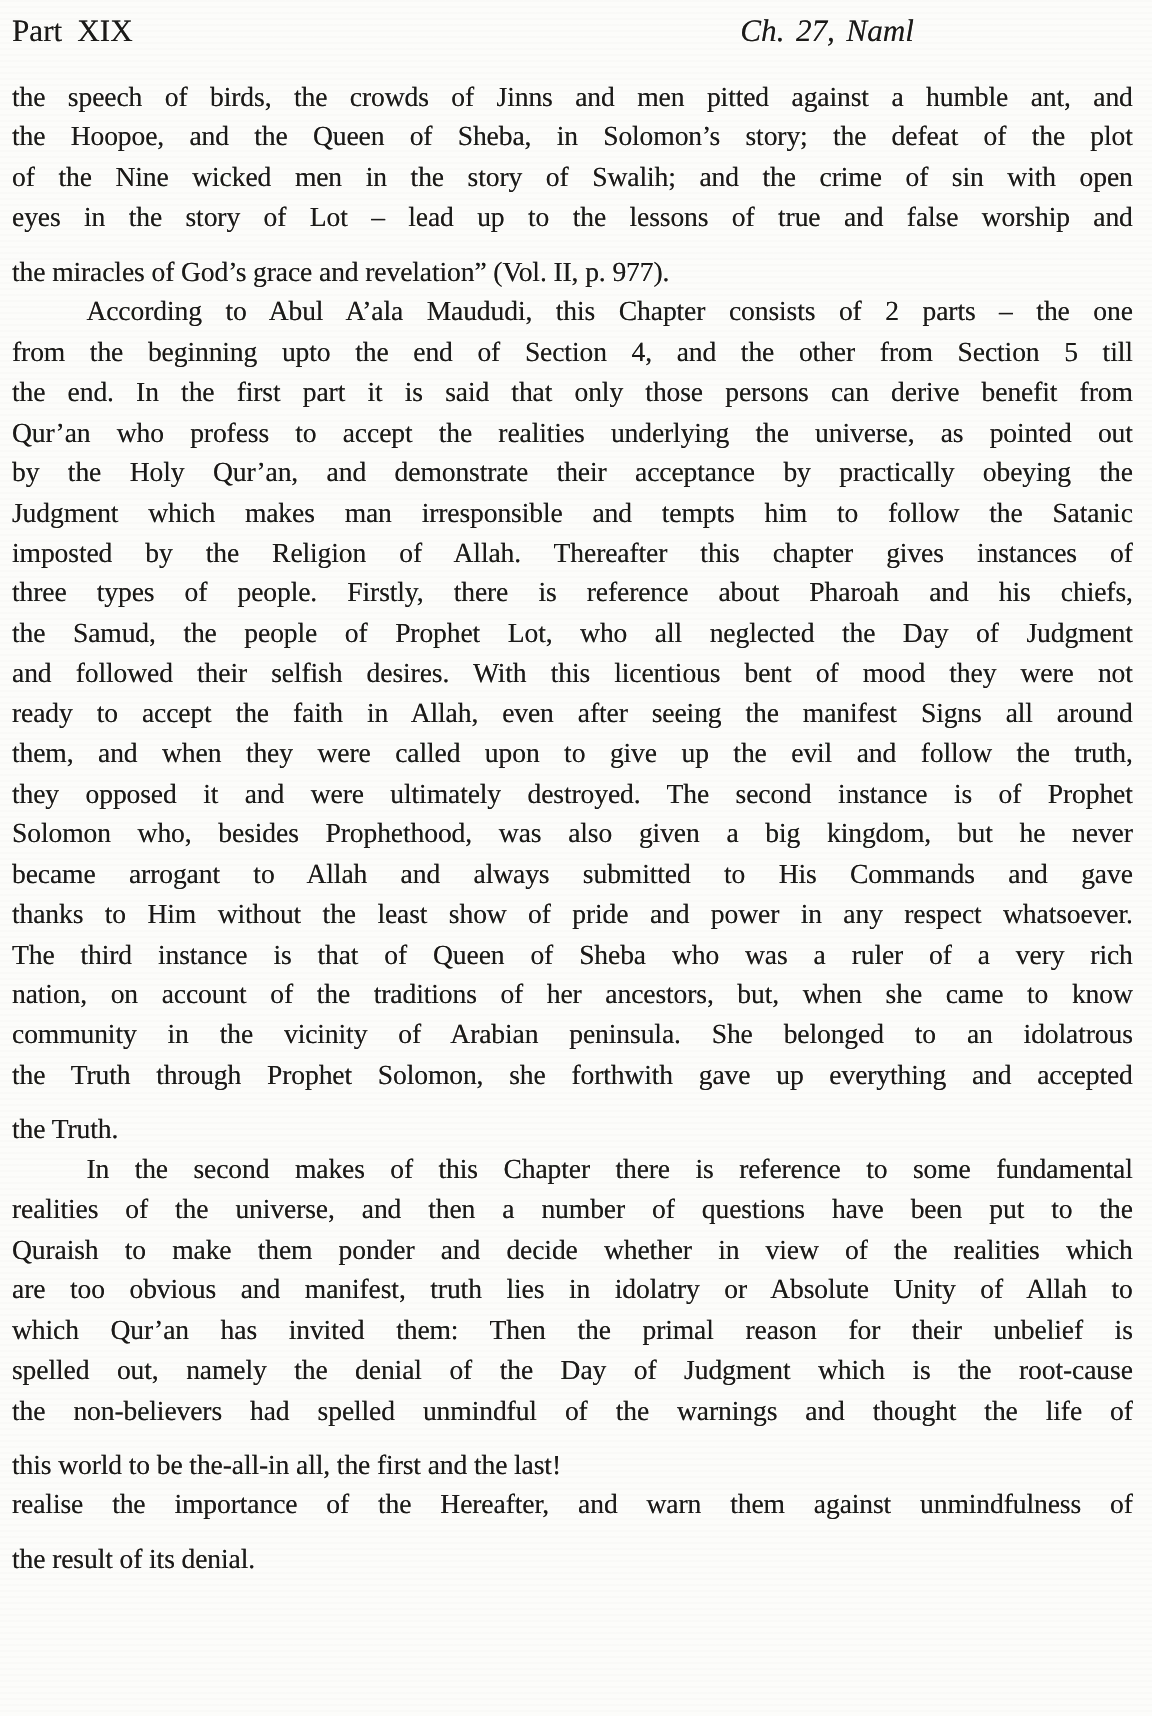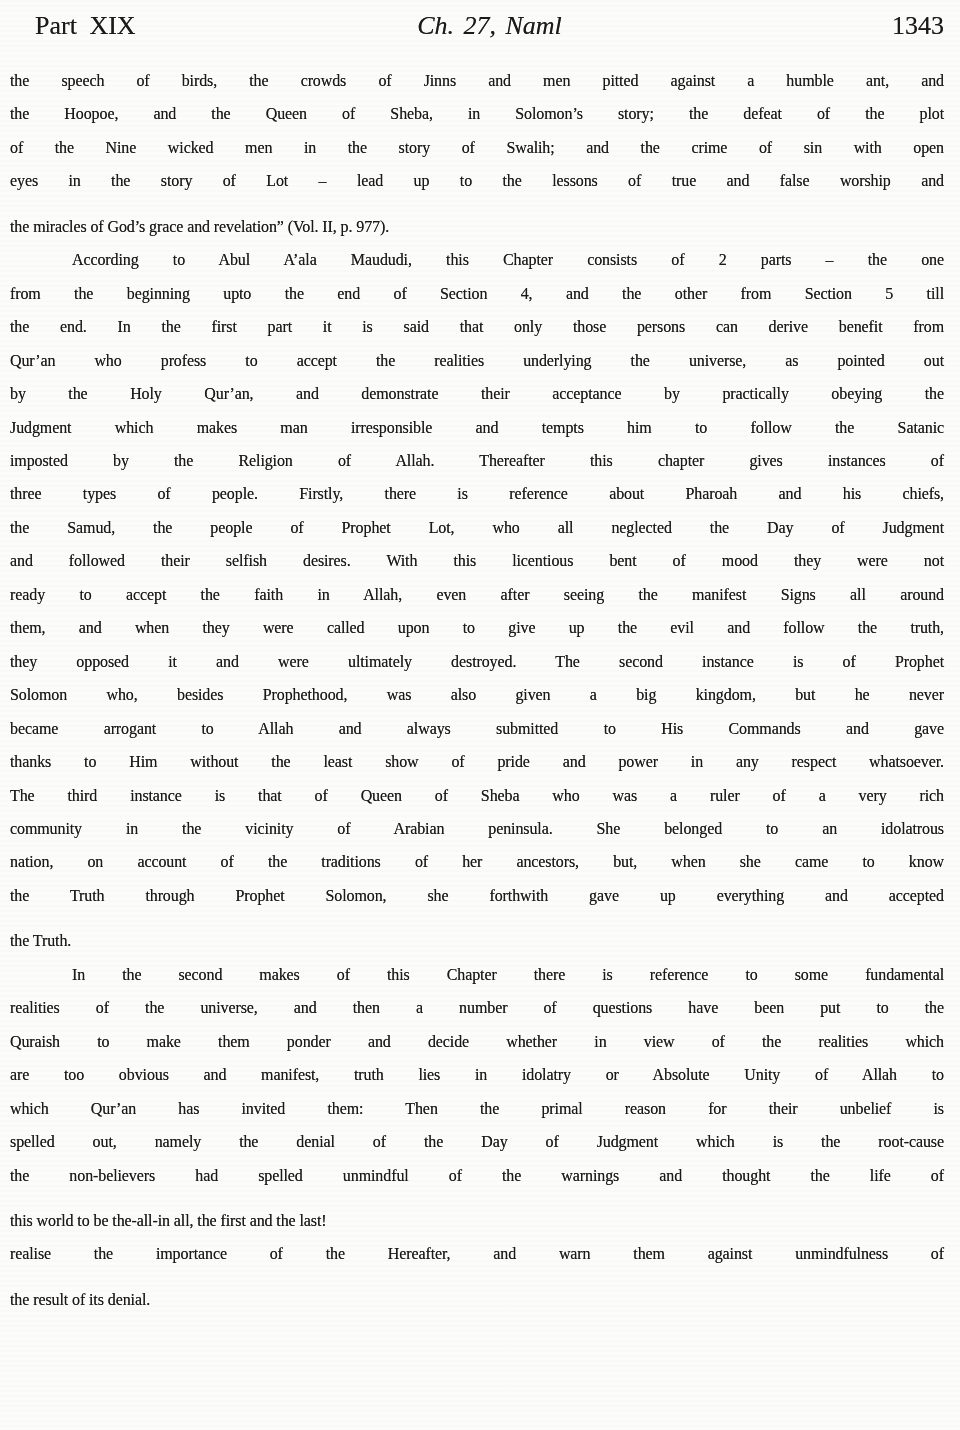--- a/index.html
+++ b/index.html
@@ -22,28 +22,27 @@
     font-family: "Liberation Serif", "DejaVu Serif", serif;
     padding: 10px 16px 0 10px;
     overflow: hidden;
   }
   .header {
     display: flex;
     align-items: center;
     font-size: 26px;
     line-height: 32px;
     text-shadow: 0 0 0.5px rgba(27,26,24,0.65);
-    margin-left: 25px;
   }
   .h-left  { flex: 1; text-align: left;  word-spacing: 6px; }
   .h-center{ flex: 1.2; text-align: center; font-style: italic; word-spacing: 3px; }
   .h-right { flex: 1; text-align: right; }
   .body {
     margin-top: 22px;
-    font-size: 16px;
+    font-size: 23px;
     line-height: 33.45px;
     letter-spacing: -0.1px;
     text-shadow: 0 0 0.55px rgba(27,26,24,0.7);
   }
   .line {
     text-align: justify;
     text-align-last: justify;
     white-space: normal;
   }
   .line.last {
@@ -54,21 +53,20 @@
     text-indent: 62px;
   }
 </style>
 </head>
 <body>
 
 <div class="page">
   <div class="header">
     <span class="h-left">Part XIX</span>
     <span class="h-center">Ch. 27, Naml</span>
-    <span class="h-right">1343</span>
   </div>
   <div class="body">
       <div class="line">the speech of birds, the crowds of Jinns and men pitted against a humble ant, and</div>
       <div class="line">the Hoopoe, and the Queen of Sheba, in Solomon’s story; the defeat of the plot</div>
       <div class="line">of the Nine wicked men in the story of Swalih; and the crime of sin with open</div>
       <div class="line">eyes in the story of Lot – lead up to the lessons of true and false worship and</div>
       <div class="line last">the miracles of God’s grace and revelation” (Vol. II, p. 977).</div>
       <div class="line indent">According to Abul A’ala Maududi, this Chapter consists of 2 parts – the one</div>
       <div class="line">from the beginning upto the end of Section 4, and the other from Section 5 till</div>
       <div class="line">the end. In the first part it is said that only those persons can derive benefit from</div>
@@ -79,22 +77,22 @@
       <div class="line">three types of people. Firstly, there is reference about Pharoah and his chiefs,</div>
       <div class="line">the Samud, the people of Prophet Lot, who all neglected the Day of Judgment</div>
       <div class="line">and followed their selfish desires. With this licentious bent of mood they were not</div>
       <div class="line">ready to accept the faith in Allah, even after seeing the manifest Signs all around</div>
       <div class="line">them, and when they were called upon to give up the evil and follow the truth,</div>
       <div class="line">they opposed it and were ultimately destroyed. The second instance is of Prophet</div>
       <div class="line">Solomon who, besides Prophethood, was also given a big kingdom, but he never</div>
       <div class="line">became arrogant to Allah and always submitted to His Commands and gave</div>
       <div class="line">thanks to Him without the least show of pride and power in any respect whatsoever.</div>
       <div class="line">The third instance is that of Queen of Sheba who was a ruler of a very rich</div>
+      <div class="line">nation, on account of the traditions of her ancestors, but, when she came to know</div>
       <div class="line">community in the vicinity of Arabian peninsula. She belonged to an idolatrous</div>
-      <div class="line">nation, on account of the traditions of her ancestors, but, when she came to know</div>
       <div class="line">the Truth through Prophet Solomon, she forthwith gave up everything and accepted</div>
       <div class="line last">the Truth.</div>
       <div class="line indent">In the second makes of this Chapter there is reference to some fundamental</div>
       <div class="line">realities of the universe, and then a number of questions have been put to the</div>
       <div class="line">Quraish to make them ponder and decide whether in view of the realities which</div>
       <div class="line">are too obvious and manifest, truth lies in idolatry or Absolute Unity of Allah to</div>
       <div class="line">which Qur’an has invited them: Then the primal reason for their unbelief is</div>
       <div class="line">spelled out, namely the denial of the Day of Judgment which is the root-cause</div>
       <div class="line">the non-believers had spelled unmindful of the warnings and thought the life of</div>
       <div class="line last">this world to be the-all-in all, the first and the last!</div>

